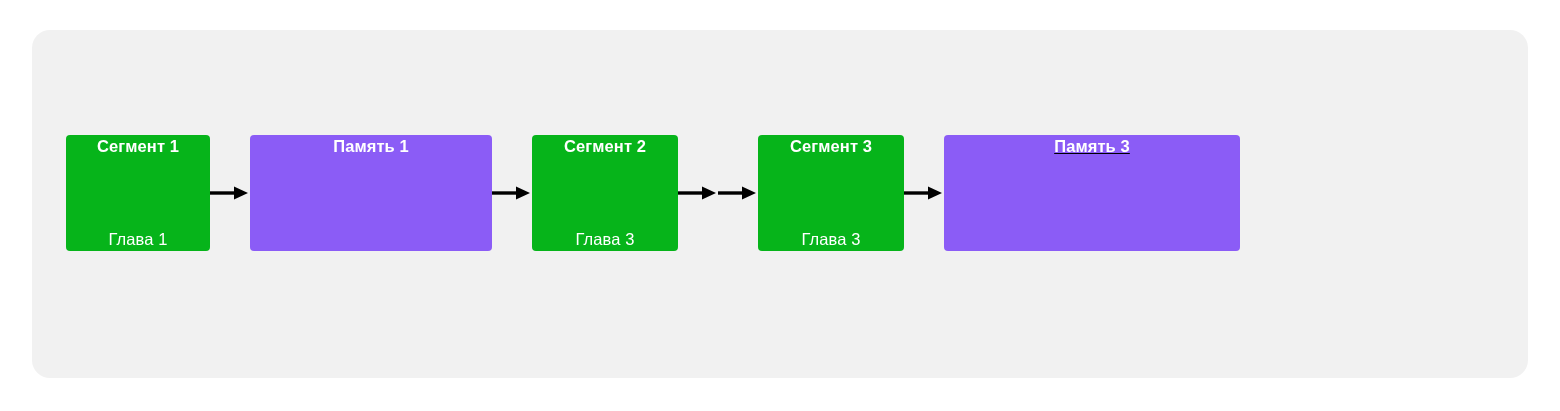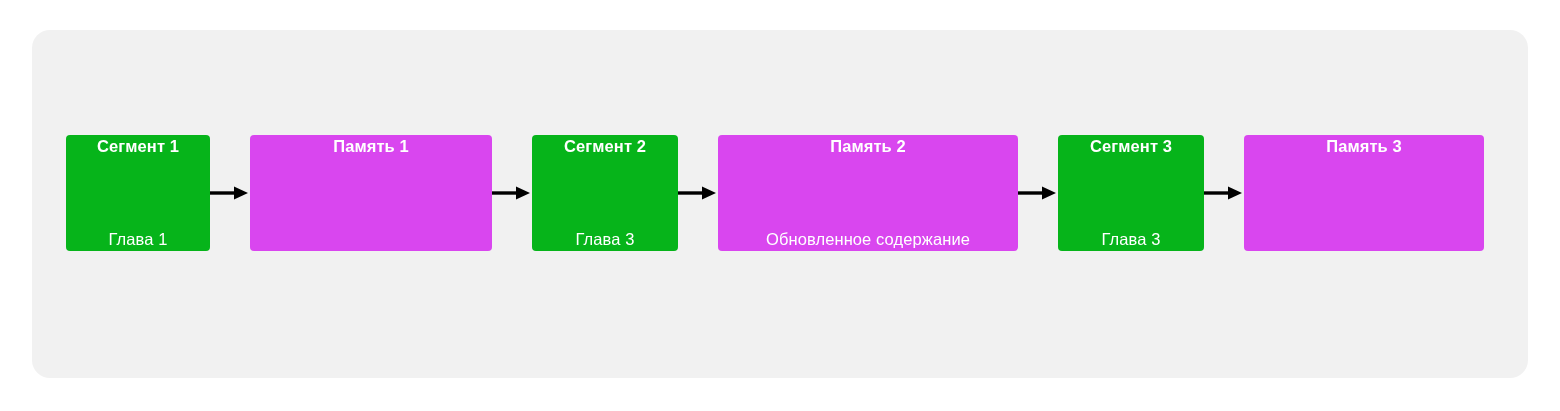--- a/index.html
+++ b/index.html
@@ -54,21 +54,21 @@
     box-sizing: border-box;
     padding: 0 18px;
     flex: 0 0 auto;
   }
 
   .node.segment {
     background: #06b41a;
   }
 
   .node.memory {
-    background: #d946ef;
+    background: #8b5cf6;
   }
 
   .node-title {
     color: #ffffff;
     font-size: 16.5px;
     font-weight: bold;
     line-height: 23px;
     white-space: nowrap;
     letter-spacing: 0.1px;
   }
@@ -94,21 +94,21 @@
   .arrow svg {
     display: block;
   }
 
   
   .w-seg1 { width: 144px; }
   .w-mem1 { width: 242px; }
   .w-seg2 { width: 146px; }
   .w-mem2 { width: 300px; }
   .w-seg3 { width: 146px; }
-  .w-mem3 { width: 240px; }
+  .w-mem3 { width: 296px; text-decoration: underline; }
 </style>
 </head>
 <body>
 
 <div class="canvas">
 
   <div class="flow-panel">
 
     <div class="flow-row">
 
@@ -140,24 +140,20 @@
         <span class="node-subtitle">Глава 3</span>
       </div>
 
       <div class="arrow">
         <svg width="40" height="18" viewBox="0 0 40 18" aria-hidden="true">
           <line x1="0" y1="9" x2="27" y2="9" stroke="#000000" stroke-width="3.4"></line>
           <polygon points="24,2.5 38,9 24,15.5" fill="#000000"></polygon>
         </svg>
       </div>
 
-      <div class="node memory w-mem2">
-        <span class="node-title">Память 2</span>
-        <span class="node-subtitle">Обновленное содержание</span>
-      </div>
 
       <div class="arrow">
         <svg width="40" height="18" viewBox="0 0 40 18" aria-hidden="true">
           <line x1="0" y1="9" x2="27" y2="9" stroke="#000000" stroke-width="3.4"></line>
           <polygon points="24,2.5 38,9 24,15.5" fill="#000000"></polygon>
         </svg>
       </div>
 
       <div class="node segment w-seg3">
         <span class="node-title">Сегмент 3</span>

